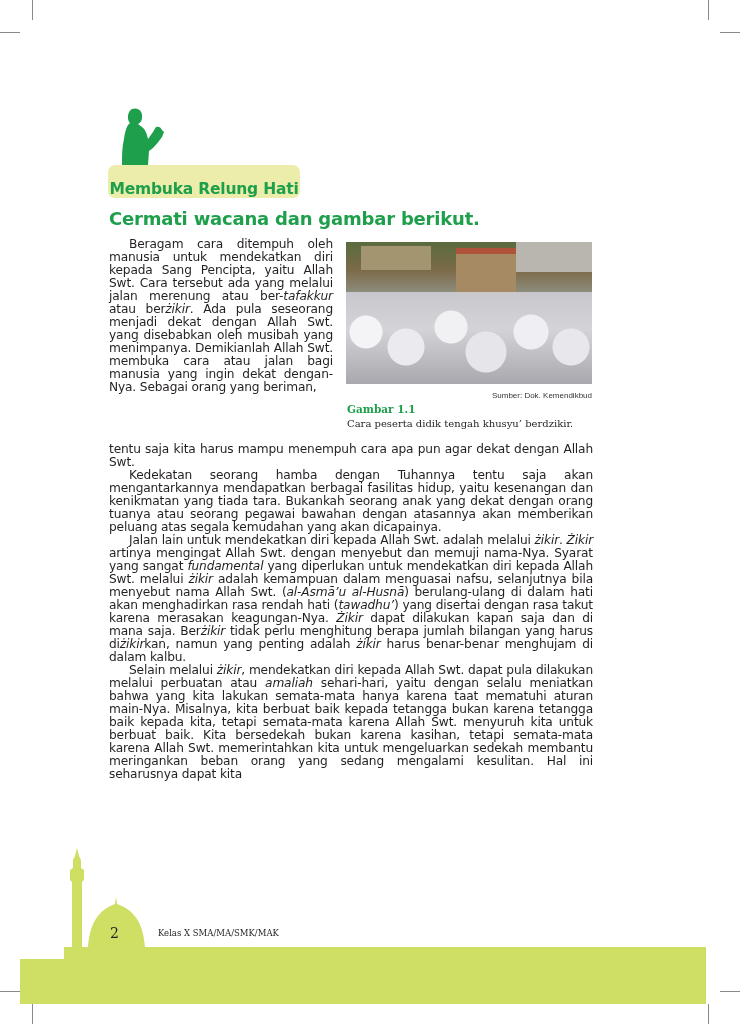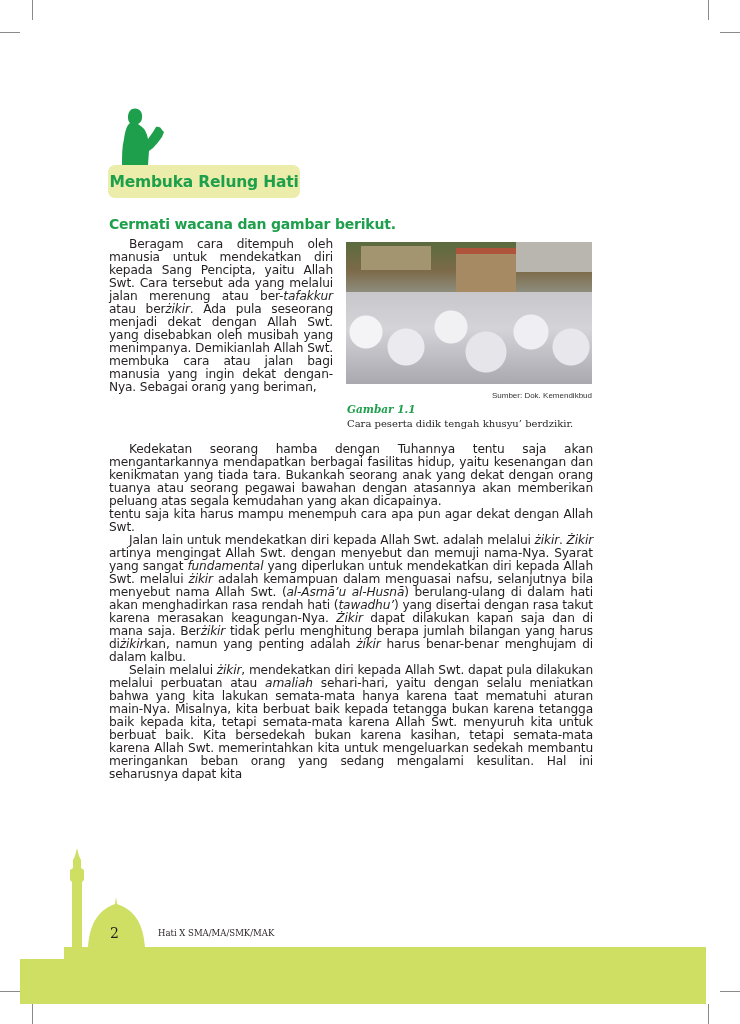--- a/index.html
+++ b/index.html
@@ -11,29 +11,29 @@
   }
   .crop { position: absolute; background: #8a8a8a; }
   .crop.v { width: 1px; height: 20px; }
   .crop.h { height: 1px; width: 20px; }
 
   .figure-icon { position: absolute; left: 118px; top: 107px; width: 50px; height: 58px; }
 
   .banner {
     position: absolute; left: 108px; top: 165px; width: 192px; height: 33px;
     background: #ecedab; border-radius: 7px;
-    display: flex; align-items: center; justify-content: center;
+    display: flex; align-items: flex-end; justify-content: center;
   }
   .banner span {
     color: #1e9f4b; font-weight: bold; font-size: 15.5px;
     font-family: "DejaVu Sans", sans-serif; letter-spacing: -0.2px;
   }
   .subheading {
-    position: absolute; left: 109px; top: 216px;
-    color: #1e9f4b; font-weight: bold; font-size: 14px; letter-spacing: -0.2px;
+    position: absolute; left: 109px; top: 208px;
+    color: #1e9f4b; font-weight: bold; font-size: 18px; letter-spacing: -0.2px;
   }
 
   .body-text {
     position: absolute; left: 109px; width: 484px;
     font-size: 12.2px; line-height: 13px; text-align: justify;
     letter-spacing: -0.15px;
   }
   .body-text p { margin: 0; text-indent: 20px; }
   .intro { top: 238px; }
   .intro .col { width: 224px; }
@@ -57,21 +57,21 @@
       radial-gradient(circle at 225px 55px, #e8e7ec 18px, transparent 19px),
       linear-gradient(180deg, #c8c7cc 0%, #d4d3d8 40%, #a9a8ae 100%);
   }
   .credit {
     position: absolute; left: 346px; top: 391px; width: 246px; text-align: right;
     font-family: Liberation Sans, sans-serif; font-size: 8px; color: #333;
   }
   .fig-label {
     position: absolute; left: 347px; top: 403px;
     font-family: "DejaVu Serif", "Liberation Serif", serif; font-size: 10.5px;
-    font-weight: bold; color: #1e9f4b; font-style: italic;
+    font-weight: bold; color: #1e9f4b;
   }
   .fig-caption {
     position: absolute; left: 347px; top: 418px;
     font-family: "DejaVu Serif", "Liberation Serif", serif; font-size: 10px; color: #231f20;
   }
 
   .main { top: 443px; }
   .main p + p { margin-top: 0; }
 
   .mosque { position: absolute; left: 0; top: 840px; width: 740px; height: 184px; }
@@ -116,31 +116,31 @@
   <div class="bld"></div>
   <div class="bld2"></div>
   <div class="sky"></div>
   <div class="crowd"></div>
 </div>
 <div class="credit">Sumber: Dok. Kemendikbud</div>
 <div class="fig-label">Gambar 1.1</div>
 <div class="fig-caption">Cara peserta didik tengah khusyu’ berdzikir.</div>
 
 <div class="body-text main">
+  <p style="text-indent:0">tentu saja kita harus mampu menempuh cara apa pun agar dekat dengan Allah Swt.</p>
   <p>Kedekatan seorang hamba dengan Tuhannya tentu saja akan mengantarkannya mendapatkan berbagai fasilitas hidup, yaitu kesenangan dan kenikmatan yang tiada tara. Bukankah seorang anak yang dekat dengan orang tuanya atau seorang pegawai bawahan dengan atasannya akan memberikan peluang atas segala kemudahan yang akan dicapainya.</p>
-  <p style="text-indent:0">tentu saja kita harus mampu menempuh cara apa pun agar dekat dengan Allah Swt.</p>
   <p><span>Jalan lain untuk mendekatkan diri kepada Allah Swt. adalah melalui </span><em>żikir</em><span>. </span><em>Żikir</em><span>  artinya mengingat Allah Swt. dengan menyebut dan memuji nama-Nya. Syarat yang sangat </span><em>fundamental</em><span> yang diperlukan untuk mendekatkan diri kepada Allah Swt. melalui </span><em>żikir</em><span> adalah kemampuan dalam menguasai nafsu, selanjutnya bila menyebut nama Allah Swt. (</span><em>al-Asmā’u al-Husnā</em><span>) berulang-ulang di dalam hati akan menghadirkan rasa rendah hati (</span><em>tawadhu’</em><span>) yang disertai dengan rasa takut karena merasakan keagungan-Nya. </span><em>Żikir</em><span> dapat dilakukan kapan saja dan di mana saja. Ber</span><em>żikir</em><span> tidak perlu menghitung berapa jumlah bilangan yang harus di</span><em>żikir</em><span>kan, namun yang penting adalah </span><em>żikir</em><span>  harus benar-benar menghujam di dalam kalbu.</span></p>
   <p><span>Selain melalui </span><em>żikir</em><span>, mendekatkan diri kepada Allah Swt. dapat pula dilakukan melalui perbuatan atau </span><em>amaliah</em><span> sehari-hari, yaitu dengan selalu meniatkan bahwa yang kita lakukan semata-mata hanya karena taat mematuhi aturan main-Nya. Misalnya, kita berbuat baik kepada tetangga bukan karena tetangga baik kepada kita, tetapi semata-mata karena Allah Swt. menyuruh kita untuk berbuat baik. Kita bersedekah bukan karena kasihan, tetapi semata-mata karena Allah Swt. memerintahkan kita untuk mengeluarkan sedekah membantu meringankan beban orang yang sedang mengalami kesulitan. Hal ini seharusnya dapat kita</span></p>
 </div>
 
 <svg class="mosque" viewBox="0 840 740 184">
   <g fill="#cfdf63">
 
     <path d="M77 848 L79 856 L81 860 L81 868 L84 870 L84 880 L82 882 L82 950 L86 952 L86 958 L68 958 L68 952 L72 950 L72 882 L70 880 L70 870 L73 868 L73 860 L75 856 Z"></path>
 
     <path d="M116 897 L117 904 C134 910 143 922 145 947 L88 947 C90 922 99 910 115 904 Z"></path>
 
     <rect x="64" y="947" width="642" height="12"></rect>
     <rect x="20" y="959" width="686" height="45"></rect>
   </g>
 </svg>
 <div class="page-num">2</div>
-<div class="book-title">Hati X SMA/MA/SMK/MAK</div>
+<div class="book-title">Kelas X SMA/MA/SMK/MAK</div>
 
 </body></html>

